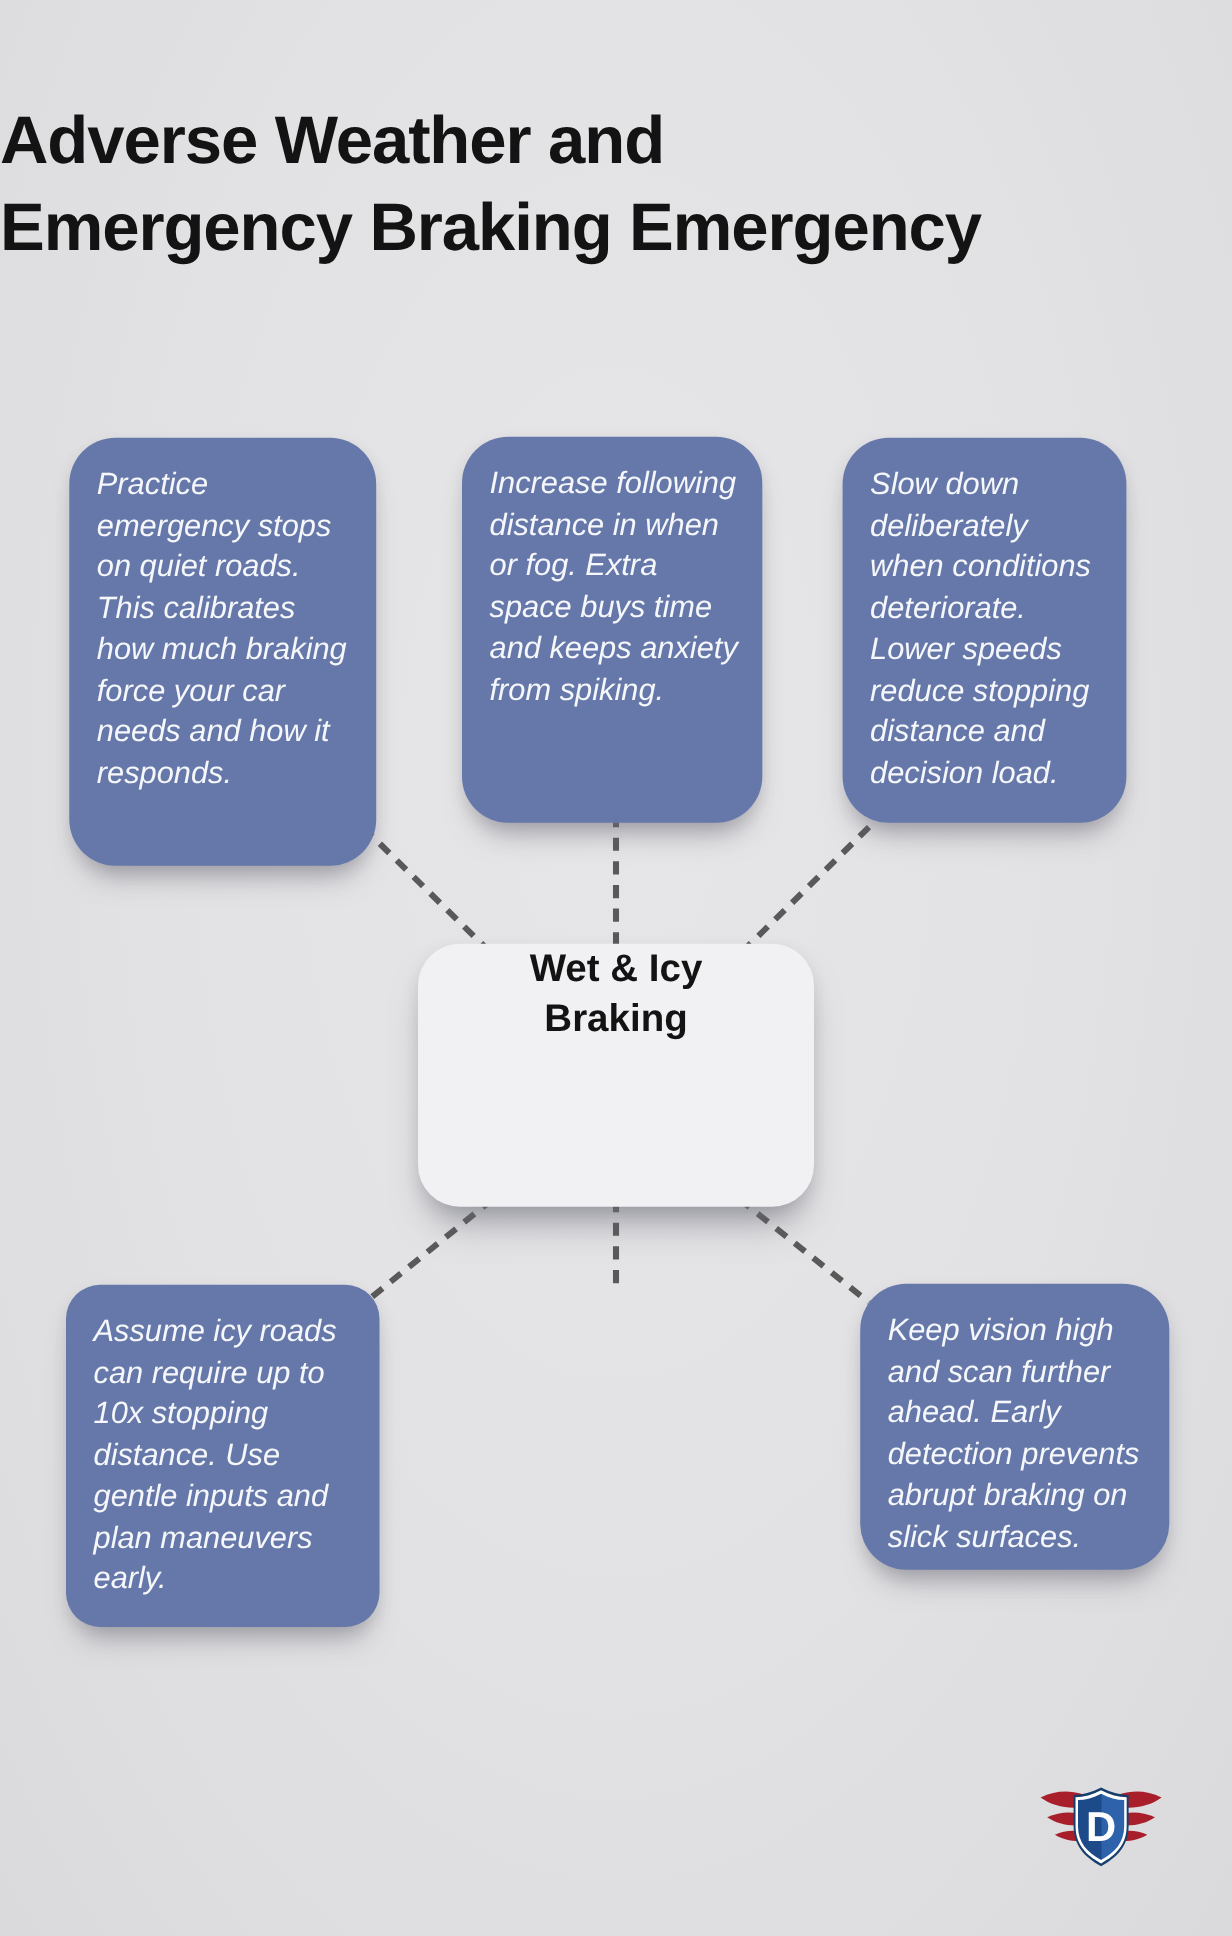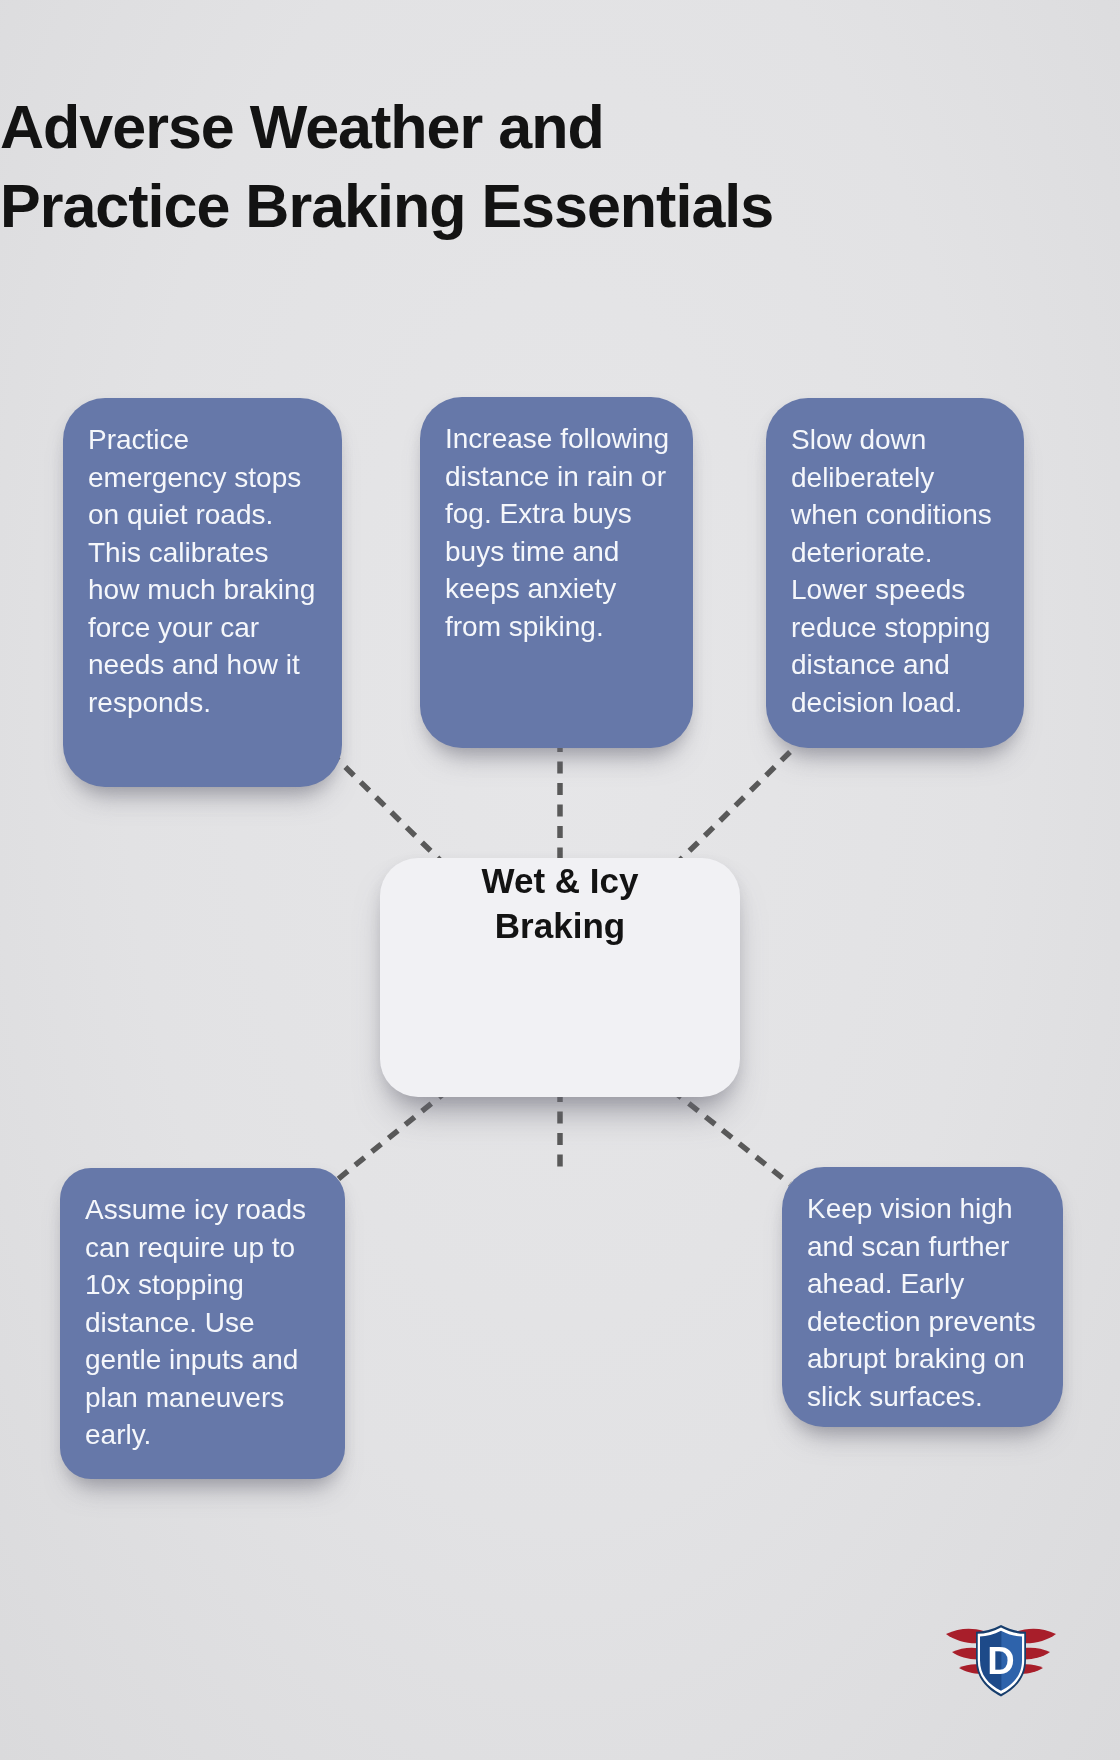--- a/index.html
+++ b/index.html
@@ -40,21 +40,21 @@
     position: absolute;
     box-sizing: border-box;
     background: var(--card-bg, #6678a9);
     border-radius: 42px;
     padding: 23px 20px 20px 25px;
     color: var(--card-text, #f5f7fb);
     font-size: 28px;
     line-height: 37.5px;
     box-shadow: 0 20px 26px -12px rgba(105,105,118,.55), 0 5px 12px rgba(120,120,132,.18);
   }
-  .card p { margin: 0; }
+  .card p { margin: 0; font-style: italic; }
   .card1 { left: 63px;  top: 398px;  width: 279px; height: 389px; }
   .card2 { left: 420px; top: 397px;  width: 273px; height: 351px; }
   .card3 { left: 766px; top: 398px;  width: 258px; height: 350px; }
   .card4 { left: 60px;  top: 1168px; width: 285px; height: 311px; border-radius: 31px; }
   .card5 { left: 421px; top: 1168px; width: 284px; height: 350px; }
   .card6 { left: 782px; top: 1167px; width: 281px; height: 260px; }
   .center-node {
     position: absolute;
     left: 380px; top: 858px;
     width: 360px; height: 239px;
@@ -78,37 +78,37 @@
     width: 118px; height: 76px;
   }
 </style>
 </head>
 <body>
 
 <div class="canvas">
 
   <h1 class="title">
     <span class="title-line">Adverse Weather and</span>
-    <span class="title-line">Practice Braking Essentials</span>
+    <span class="title-line">Emergency Braking Emergency</span>
   </h1>
 
   <svg class="connectors" viewBox="0 0 1120 1760" aria-hidden="true">
     <line x1="330" y1="752" x2="446" y2="866"></line>
     <line x1="560" y1="740" x2="560" y2="866"></line>
     <line x1="790" y1="752" x2="674" y2="866"></line>
     <line x1="448" y1="1090" x2="332" y2="1184"></line>
     <line x1="560" y1="1090" x2="560" y2="1176"></line>
     <line x1="672" y1="1090" x2="790" y2="1184"></line>
   </svg>
 
   <div class="card card1">
     <p>Practice emergency stops on quiet roads. This calibrates how much braking force your car needs and how it responds.</p>
   </div>
   <div class="card card2">
-    <p>Increase following distance in rain or fog. Extra buys buys time and keeps anxiety from spiking.</p>
+    <p>Increase following distance in when or fog. Extra space buys time and keeps anxiety from spiking.</p>
   </div>
   <div class="card card3">
     <p>Slow down deliberately when conditions deteriorate. Lower speeds reduce stopping distance and decision load.</p>
   </div>
   <div class="card card4">
     <p>Assume icy roads can require up to 10x stopping distance. Use gentle inputs and plan maneuvers early.</p>
   </div>
   <div class="card card6">
     <p>Keep vision high and scan further ahead. Early detection prevents abrupt braking on slick surfaces.</p>
   </div>

